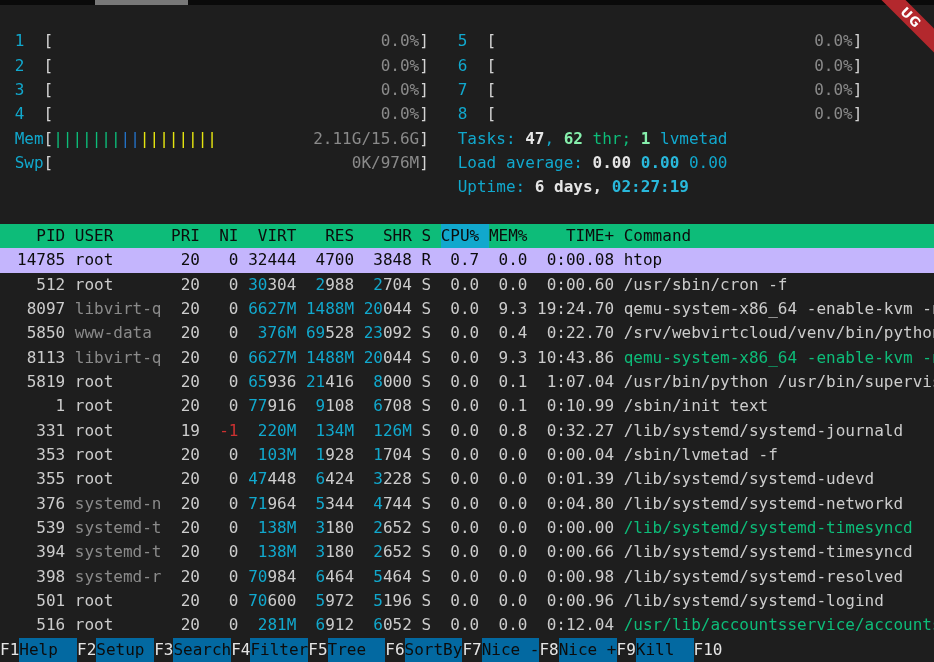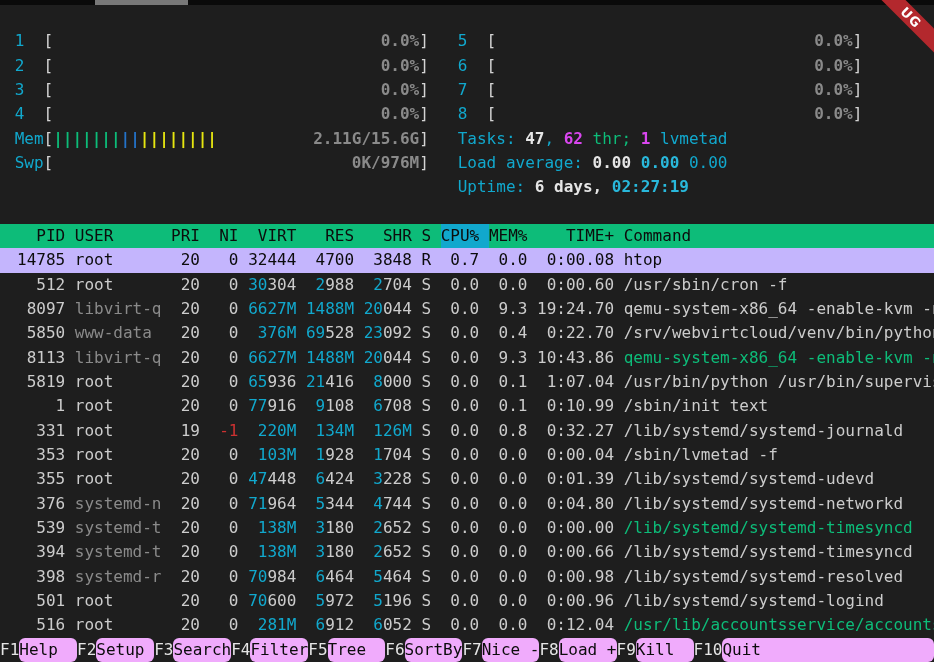--- a/index.html
+++ b/index.html
@@ -6,34 +6,34 @@
   .screen{position:relative;width:934px;height:662px;background:#1e1e1e;overflow:hidden;
           font-family:"DejaVu Sans Mono",monospace;font-size:16px;color:#cccccc;}
   .topstrip{position:relative;height:5px;background:#0a0a0a;}
   .tabfrag{position:absolute;left:95px;top:0;width:93px;height:5px;background:#787878;}
   .line{height:24.33px;line-height:24.33px;white-space:nowrap;padding-left:17px;overflow:hidden;}
   .mline{padding-left:calc(5px + 1ch);}
   
   .meter{display:inline-flex;width:43ch;vertical-align:top;}
   .meter.r{width:42ch;}
   .ml{display:inline-block;width:3ch;}
-  .mb{flex:1;display:flex;overflow:hidden;font-weight:bold;}
+  .mb{flex:1;display:flex;overflow:hidden;}
   .mv{margin-left:auto;color:#8a8a8a;white-space:pre;}
   .mgap{display:inline-block;width:3ch;}
   .mspacer{display:inline-block;width:43ch;}
   .brk{color:#d4d4d4;}
   .bar{white-space:pre;}
   .bgreen{color:#0dbc79;}.bblue{color:#2472c8;}.byellow{color:#e5e510;}
   
   .stats span{white-space:pre;}
   .cy{color:#11a8cd;}
   .bcy{color:#29b8db;font-weight:bold;}
   .bw{color:#e5e5e5;font-weight:bold;}
   .gr{color:#0dbc79;}
-  .bgr{color:#d946ef;font-weight:bold;}
+  .bgr{color:#86efac;font-weight:bold;}
   
   .c{display:inline-block;vertical-align:top;}
   .pid{width:5ch;text-align:right;}
   .user{width:9ch;margin-left:1ch;}
   .pri{width:3ch;text-align:right;margin-left:1ch;}
   .ni{width:3ch;text-align:right;margin-left:1ch;}
   .virt,.res,.shr{width:5ch;text-align:right;margin-left:1ch;}
   .st{width:1ch;margin-left:1ch;}
   .cpu,.mem{width:4ch;text-align:right;margin-left:1ch;}
   .time{width:8ch;text-align:right;margin-left:1ch;}
@@ -45,21 +45,21 @@
   .dim{color:#8a8a8a;}
   .red{color:#cd3131;}
   .gcmd{color:#0dbc79;}
   .prow.selected{background:#c4b5fd;}
   .prow.selected span{color:#0c0c0c !important;font-weight:normal;}
   
   .fnbar{display:flex;height:24.33px;line-height:24.33px;background:#1e1e1e;}
   .fnitem{display:flex;}
   .fnitem:last-child{flex:1;}
   .fnkey{color:#e5e5e5;white-space:pre;}
-  .fnlabel{background:#f0abfc;color:#0c0c0c;white-space:pre;width:6ch;overflow:hidden;border-radius:6px;}
+  .fnlabel{background:#0369a1;color:#0c0c0c;white-space:pre;width:6ch;overflow:hidden;}
   .fnitem:last-child .fnlabel{flex:1;width:auto;}
   
   .ribbon{position:absolute;top:9px;right:-22px;width:90px;transform:rotate(45deg);
           background:#b3282d;color:#ffffff;font-family:"DejaVu Sans",sans-serif;
           font-weight:bold;font-size:13px;line-height:17px;text-align:center;
           letter-spacing:1px;z-index:5;}
 </style>
 </head>
 <body>
 
@@ -218,24 +218,23 @@
       <span class="fnitem">
         <span class="fnkey">F6</span>
         <span class="fnlabel">SortBy</span>
       </span>
       <span class="fnitem">
         <span class="fnkey">F7</span>
         <span class="fnlabel">Nice -</span>
       </span>
       <span class="fnitem">
         <span class="fnkey">F8</span>
-        <span class="fnlabel">Load +</span>
+        <span class="fnlabel">Nice +</span>
       </span>
       <span class="fnitem">
         <span class="fnkey">F9</span>
         <span class="fnlabel">Kill  </span>
       </span>
       <span class="fnitem">
         <span class="fnkey">F10</span>
-        <span class="fnlabel">Quit</span>
       </span>
     </div>
 </div>
 
 </body></html>

